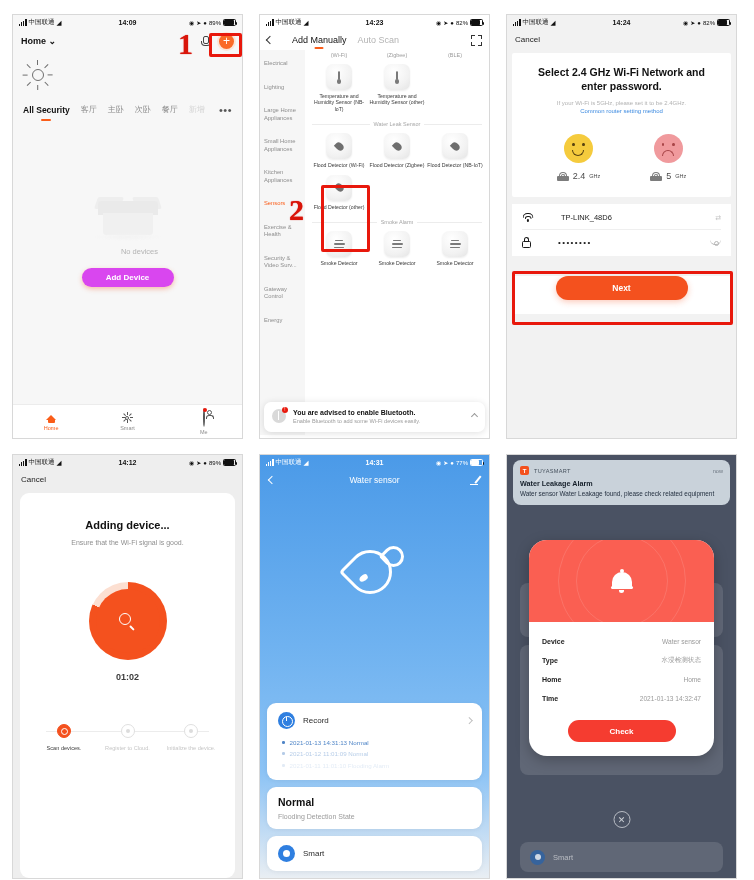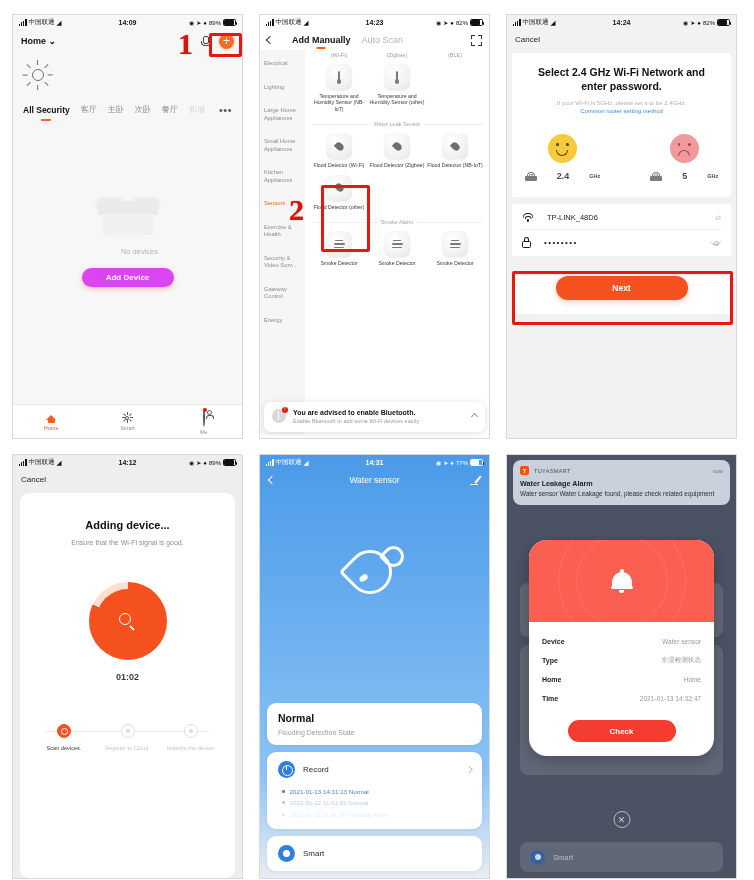--- a/index.html
+++ b/index.html
@@ -113,21 +113,21 @@
   .meico { width:11px;height:11px;border:1px solid #555;border-radius:50%;position:relative;}
   .meico::before{content:"";position:absolute;left:3.3px;top:1.8px;width:3.2px;height:3.2px;border:1px solid #555;border-radius:50%;}
   .meico::after{content:"";position:absolute;left:1.8px;top:6px;width:6.2px;height:3.4px;border:1px solid #555;border-bottom:none;border-radius:3px 3px 0 0;}
   .dotbadge{position:absolute;right:-2px;top:-1px;width:4px;height:4px;background:#e8180c;border-radius:50%;}
 
   
   .p2-nav { height:20px; display:flex; align-items:center; padding:0 7px; gap:8px;}
   .chev-l { width:6px;height:6px;border-left:1.3px solid #333;border-bottom:1.3px solid #333;transform:rotate(45deg);}
   .p2-ttabs { display:flex; align-items:center; gap:11px; margin-left: 11px;}
   .p2-tt { font-size:9px; color:#b3b3b3;}
-  .p2-tt.active { color:#111; font-weight:700; position:relative;}
+  .p2-tt.active { color:#111; font-weight:400; position:relative;}
   .p2-tt.active::after{content:"";position:absolute;left:50%;transform:translateX(-50%);bottom:-4px;width:9px;height:2px;background:#fa5d19;border-radius:2px;}
   .scanico { margin-left:auto; width:11px;height:11px;position:relative;}
   .scanico i{position:absolute;width:4px;height:4px;border:1.2px solid #333;}
   .scanico i:nth-child(1){left:0;top:0;border-right:none;border-bottom:none;}
   .scanico i:nth-child(2){right:0;top:0;border-left:none;border-bottom:none;}
   .scanico i:nth-child(3){left:0;bottom:0;border-right:none;border-top:none;}
   .scanico i:nth-child(4){right:0;bottom:0;border-left:none;border-top:none;}
   .p2-body { display:flex; height: 385px; position:relative;}
   .p2-side { width: 45px; background:#f6f6f6; padding-top:2px; flex:0 0 auto;}
   .p2-cat { font-size: 5.8px; color: #8d8d8d; line-height: 7.5px; padding: 8px 4px; }
@@ -179,28 +179,28 @@
   .faces { display:flex; justify-content:center; gap:50px; margin-top: 20px;}
   .face { display:flex; flex-direction:column; align-items:center; gap:8px;}
   .smiley { width:29px;height:29px;border-radius:50%;position:relative;}
   .smiley.good{background:#f5cb3d;}
   .smiley.bad{background:#f09a9d;}
   .smiley .eye{position:absolute;top:9px;width:2.6px;height:3.4px;background:#5a4410;border-radius:50%;}
   .smiley.bad .eye{background:#a84548;}
   .smiley .eye.l{left:8px} .smiley .eye.r{right:8px}
   .smiley .mouth{position:absolute;left:8.5px;bottom:7px;width:12px;height:6px;border:1.6px solid #5a4410;border-top:none;border-radius:0 0 10px 10px;}
   .smiley.bad .mouth{border:1.6px solid #a84548;border-bottom:none;border-radius:10px 10px 0 0;bottom:7px;}
-  .freq { display:flex; align-items:center; gap:20px; font-size:9px; color:#4a4a4a; font-weight:700;justify-content:flex-end;}
+  .freq { display:flex; align-items:center; gap:4px; font-size:9px; color:#4a4a4a; font-weight:400;justify-content:flex-end;}
   .freq small{font-size:5.5px;}
   .router { width:12px;height:9px;position:relative;}
   .router .bx{position:absolute;left:0;bottom:0;width:12px;height:4.2px;background:#7c7c7c;border-radius:1px;}
   .router .a1{position:absolute;left:2px;top:0;width:8px;height:5px;border:1.1px solid #7c7c7c;border-bottom:none;border-radius:5px 5px 0 0;}
   .router .a2{position:absolute;left:4.2px;top:2.2px;width:3.6px;height:2.8px;border:1.1px solid #7c7c7c;border-bottom:none;border-radius:3px 3px 0 0;}
   .p3-inputs { background:#fff; margin: 7px 5px 0; padding: 2px 10px;}
-  .p3-row { display:flex; align-items:center; gap:13px; height:24px; border-bottom:1px solid #efefef;}
+  .p3-row { display:flex; align-items:center; gap:27px; height:24px; border-bottom:1px solid #efefef;}
   .p3-row:last-child { border-bottom:none;}
   .p3-val { font-size:7.5px; color:#222; flex:1;}
   .p3-val.pw { letter-spacing:1.4px; font-size: 8px;}
   .wifi-ico { width:12px;height:9px;position:relative;}
   .wifi-ico i{position:absolute;left:50%;transform:translateX(-50%);border:1.3px solid #1a1a1a;border-bottom:none;border-radius:9px 9px 0 0;}
   .wifi-ico i:nth-child(1){top:0;width:11px;height:5px;}
   .wifi-ico i:nth-child(2){top:3px;width:6.5px;height:3.4px;}
   .wifi-ico i:nth-child(3){top:6.4px;width:2.2px;height:2.2px;border-radius:50%;border:none;background:#1a1a1a;}
   .lock-ico { width:9px;height:11px;position:relative;}
   .lock-ico .sh{position:absolute;left:1.8px;top:0;width:5.4px;height:5px;border:1.3px solid #1a1a1a;border-bottom:none;border-radius:4px 4px 0 0;}
@@ -789,25 +789,20 @@
       </div>
 
       <div class="bigdrop">
         <span class="d2"></span>
           <span class="d1"></span>
           <span class="sp"></span>
       </div>
 
       <div class="p5-sheet">
         <div class="p5-card">
-          <div class="p5-state">Normal</div>
-          <div class="p5-state-sub">Flooding Detection State</div>
-        </div>
-
-        <div class="p5-card">
           <div class="p5-crow">
             <span class="clockico"></span>
             <span class="p5-clab">Record</span>
             <span class="p5-chev"></span>
           </div>
           <div class="p5-recs">
             <div class="p5-rec">
                 <span class="bl"></span>
                 <span>2021-01-13 14:31:13 Normal</span>
               </div>
@@ -816,20 +811,25 @@
                 <span>2021-01-12 11:01:09 Normal</span>
               </div>
             <div class="p5-rec f3">
                 <span class="bl"></span>
                 <span>2021-01-11 11:01:10 Flooding Alarm</span>
               </div>
           </div>
         </div>
 
         <div class="p5-card">
+          <div class="p5-state">Normal</div>
+          <div class="p5-state-sub">Flooding Detection State</div>
+        </div>
+
+        <div class="p5-card">
           <div class="p5-crow">
             <span class="bluedot"></span>
             <span class="p5-clab">Smart</span>
           </div>
         </div>
       </div>
     </div>
   </div>
 
   <div class="cell">

